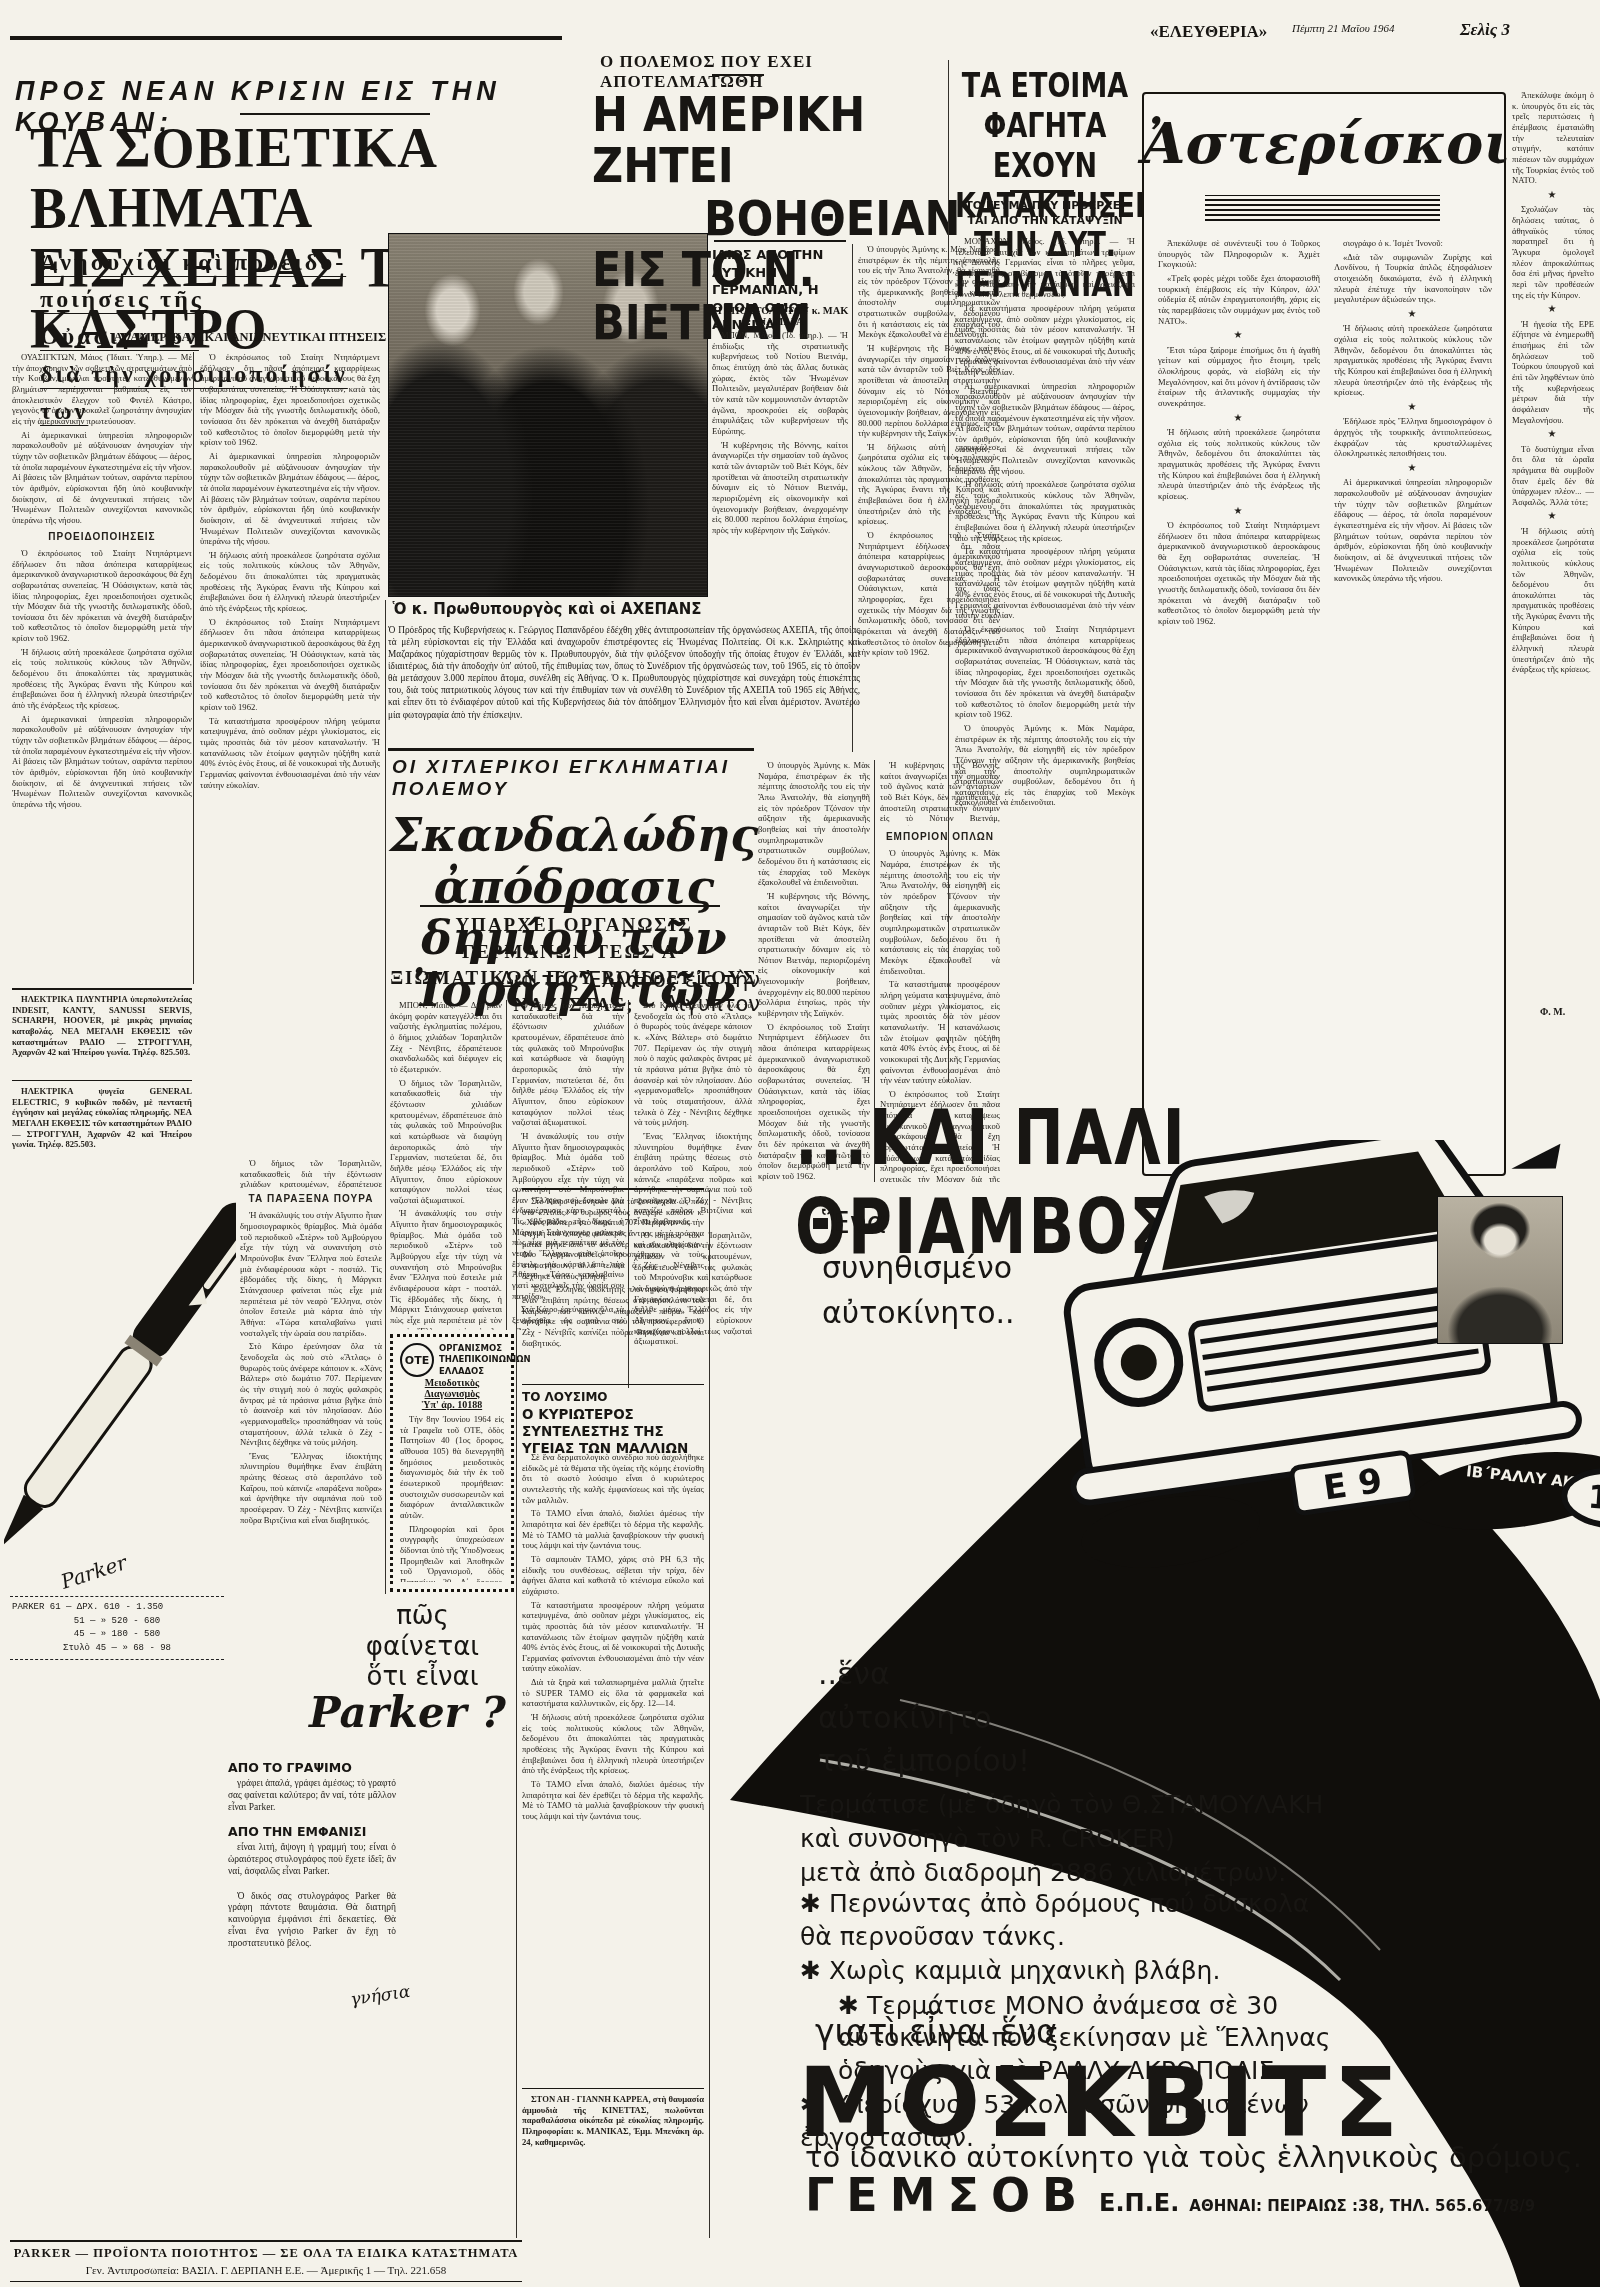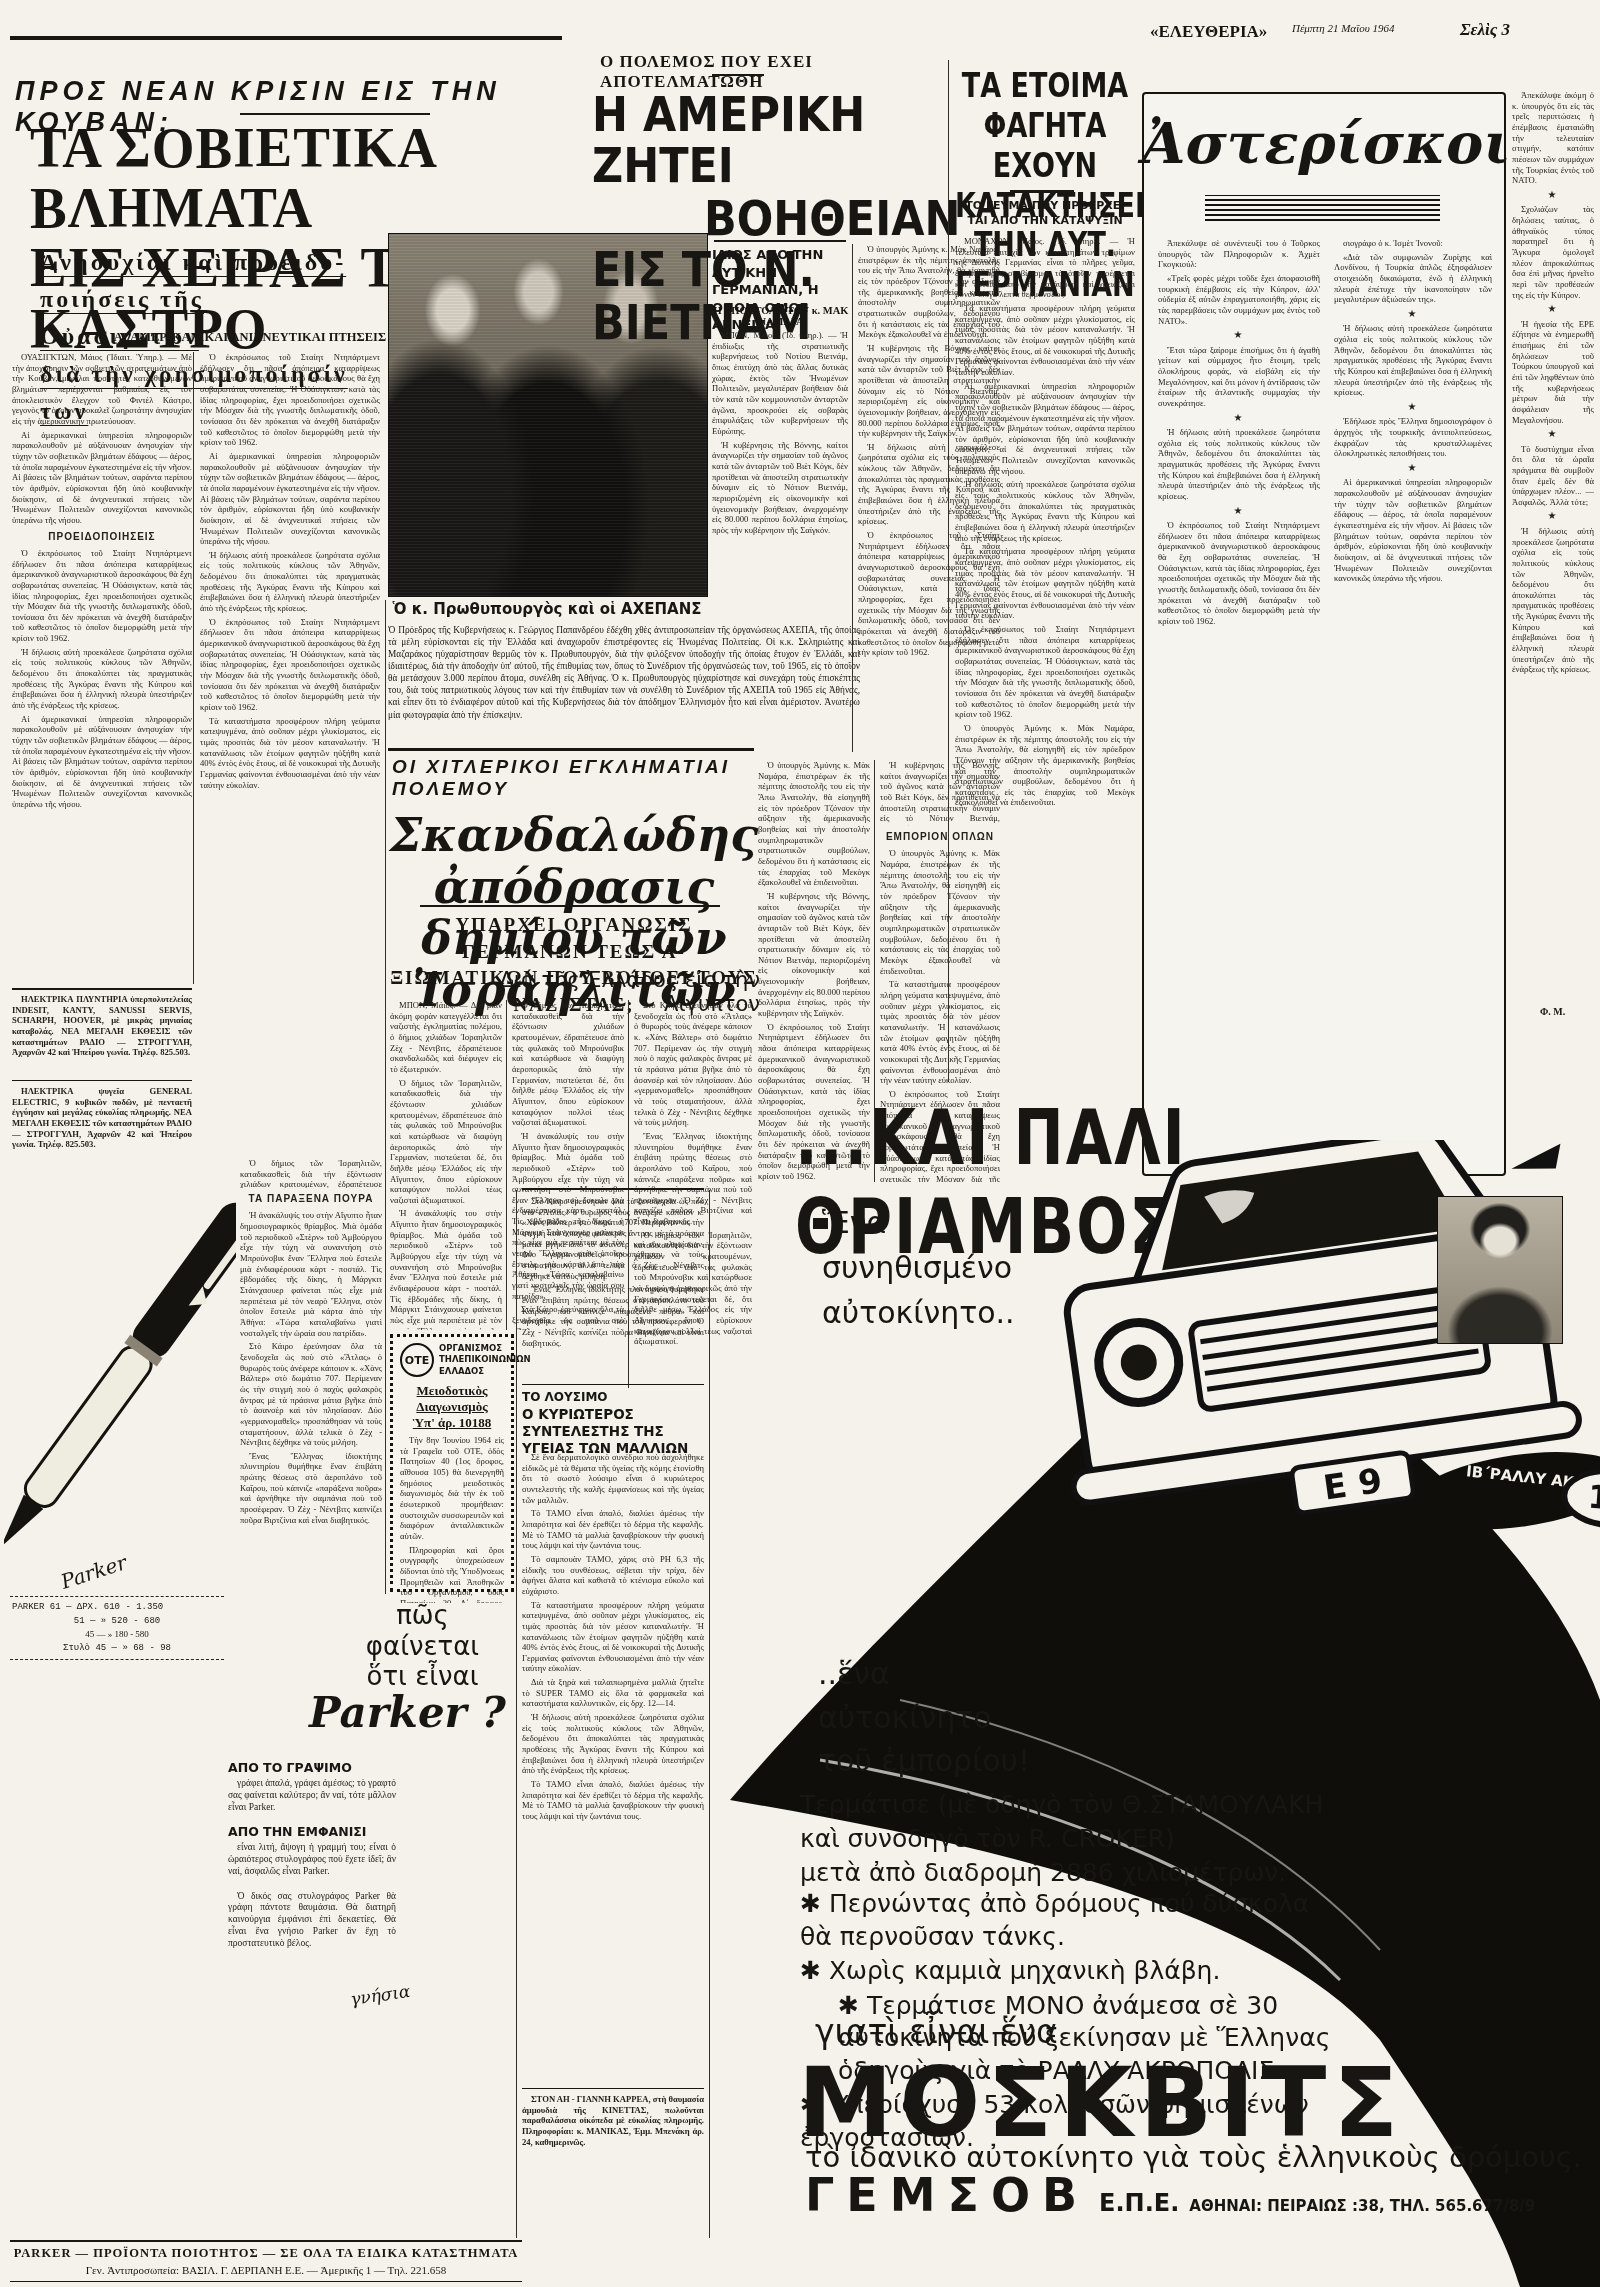--- a/index.html
+++ b/index.html
@@ -243,21 +243,21 @@
   <div class="abs vr" style="left:385px;top:600px;height:994px;"></div>
 
   <div class="abs dotted-box" style="left:390px;top:1334px;width:124px;height:258px;padding:6px 7px;box-sizing:border-box;">
     <div style="display:flex;align-items:center;gap:5px;">
       <div style="width:30px;height:30px;border:2.5px solid #111;border-radius:50%;display:flex;align-items:center;justify-content:center;font-weight:bold;font-size:11px;font-family:'DejaVu Sans',sans-serif;flex:0 0 auto;">ΟΤΕ</div>
       <div class="sanshead" style="font-size:8.5px;line-height:1.3;">
         <div>ΟΡΓΑΝΙΣΜΟΣ</div>
         <div>ΤΗΛΕΠΙΚΟΙΝΩΝΙΩΝ ΕΛΛΑΔΟΣ</div>
       </div>
     </div>
-    <div style="text-align:center;font-weight:bold;font-size:13px;margin-top:6px;text-decoration:underline;">
+    <div style="text-align:center;font-weight:bold;font-size:10px;margin-top:0;text-decoration:underline;">
       <div>Μειοδοτικὸς Διαγωνισμὸς</div>
       <div>Ὑπ' ἀρ. 10188</div>
     </div>
     <div class="col" style="margin-top:4px;height:168px;">
         <p>Τὴν 8ην Ἰουνίου 1964 εἰς τὰ Γραφεῖα τοῦ ΟΤΕ, ὁδὸς Πατησίων 40 (1ος ὄροφος, αἴθουσα 105) θὰ διενεργηθῆ δημόσιος μειοδοτικὸς διαγωνισμὸς διὰ τὴν ἐκ τοῦ ἐσωτερικοῦ προμήθειαν: συστοιχιῶν συσσωρευτῶν καὶ διαφόρων ἀνταλλακτικῶν αὐτῶν.</p>
         <p>Πληροφορίαι καὶ ὅροι συγγραφῆς ὑποχρεώσεων δίδονται ὑπὸ τῆς Ὑποδ)νσεως Προμηθειῶν καὶ Ἀποθηκῶν τοῦ Ὀργανισμοῦ, ὁδὸς Πατησίων 20, Δ΄ ὄροφος, Γραφεῖον 107 (τηλ. 626.199) μόνον κατὰ τὰς ὥρας 12—14.</p>
       </div>
   </div>
 
   <svg class="abs" style="left:4px;top:1148px;" width="232" height="470" viewBox="0 0 232 470">
@@ -268,21 +268,21 @@
       <rect x="126" y="30" width="7" height="78" rx="3" fill="#efece0"></rect>
       <path d="M126 108 L140 120 L126 132 Z" fill="#efece0"></path>
       <rect x="96" y="190" width="40" height="10" fill="#8a8374"></rect>
     </g>
   </svg>
   <div class="abs" style="left:60px;top:1560px;font-family:'DejaVu Serif',serif;font-style:italic;font-size:20px;transform:rotate(-18deg);">Parker</div>
 
   <div class="abs" style="left:10px;top:1596px;width:210px;border-top:1px dashed #222;border-bottom:1px dashed #222;padding:4px 2px;font-size:9px;line-height:1.5;font-family:'Liberation Mono',monospace;">
     <div>PARKER 61 — ΔΡΧ. 610 - 1.350</div>
     <div style="text-align:center;">51 — » 520 - 680</div>
-    <div style="text-align:center;font-family:Liberation Serif, serif;">45 — » 180 - 580</div>
+    <div style="text-align:center;">45 — » 180 - 580</div>
     <div style="text-align:center;">Στυλὸ 45 — » 68 - 98</div>
   </div>
 
   <div class="abs adhand" style="left:330px;top:1600px;width:185px;text-align:center;font-size:26px;line-height:1.18;">
     <div>πῶς</div>
     <div>φαίνεται</div>
     <div>ὅτι εἶναι</div>
   </div>
   <div class="abs" style="left:300px;top:1688px;width:215px;text-align:center;font-family:'DejaVu Serif',serif;font-style:italic;font-weight:bold;font-size:42px;">Parker ?</div>
 

